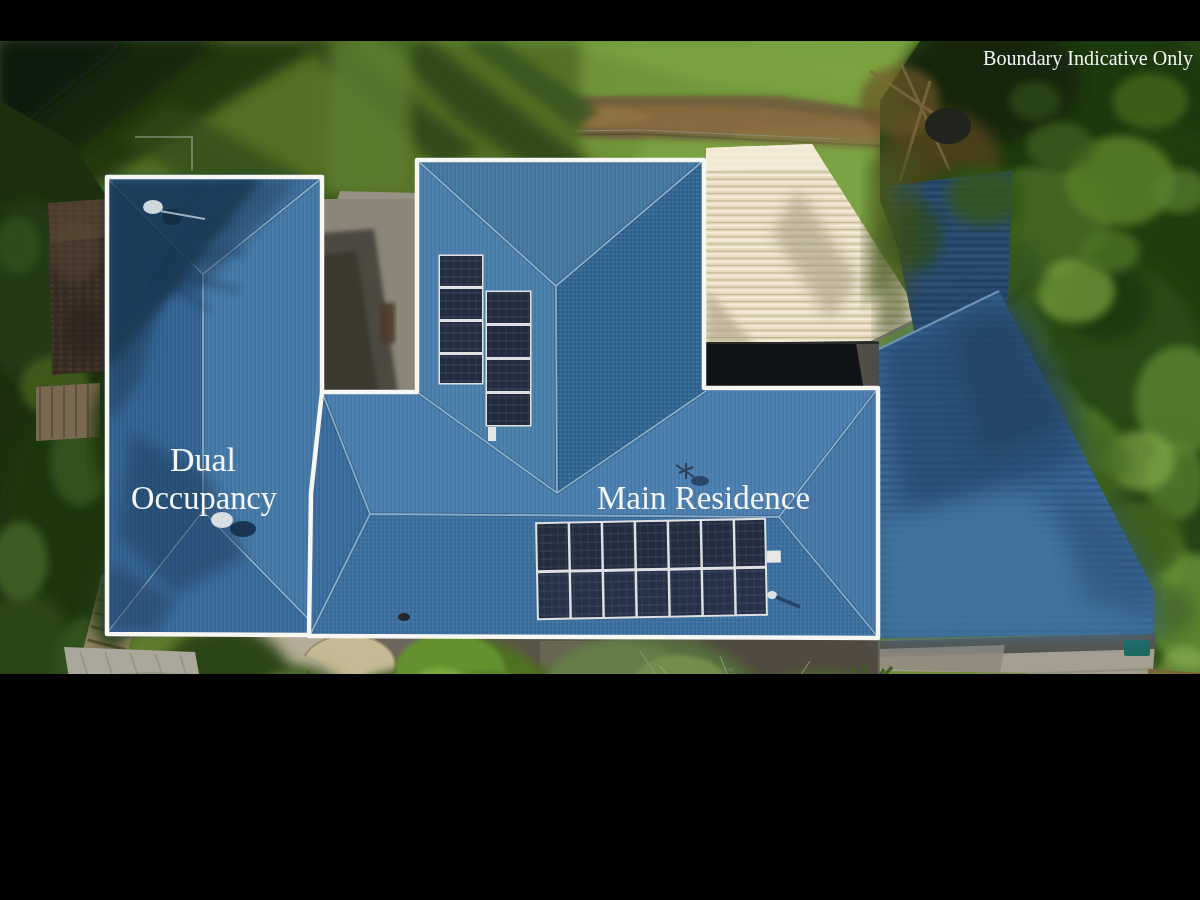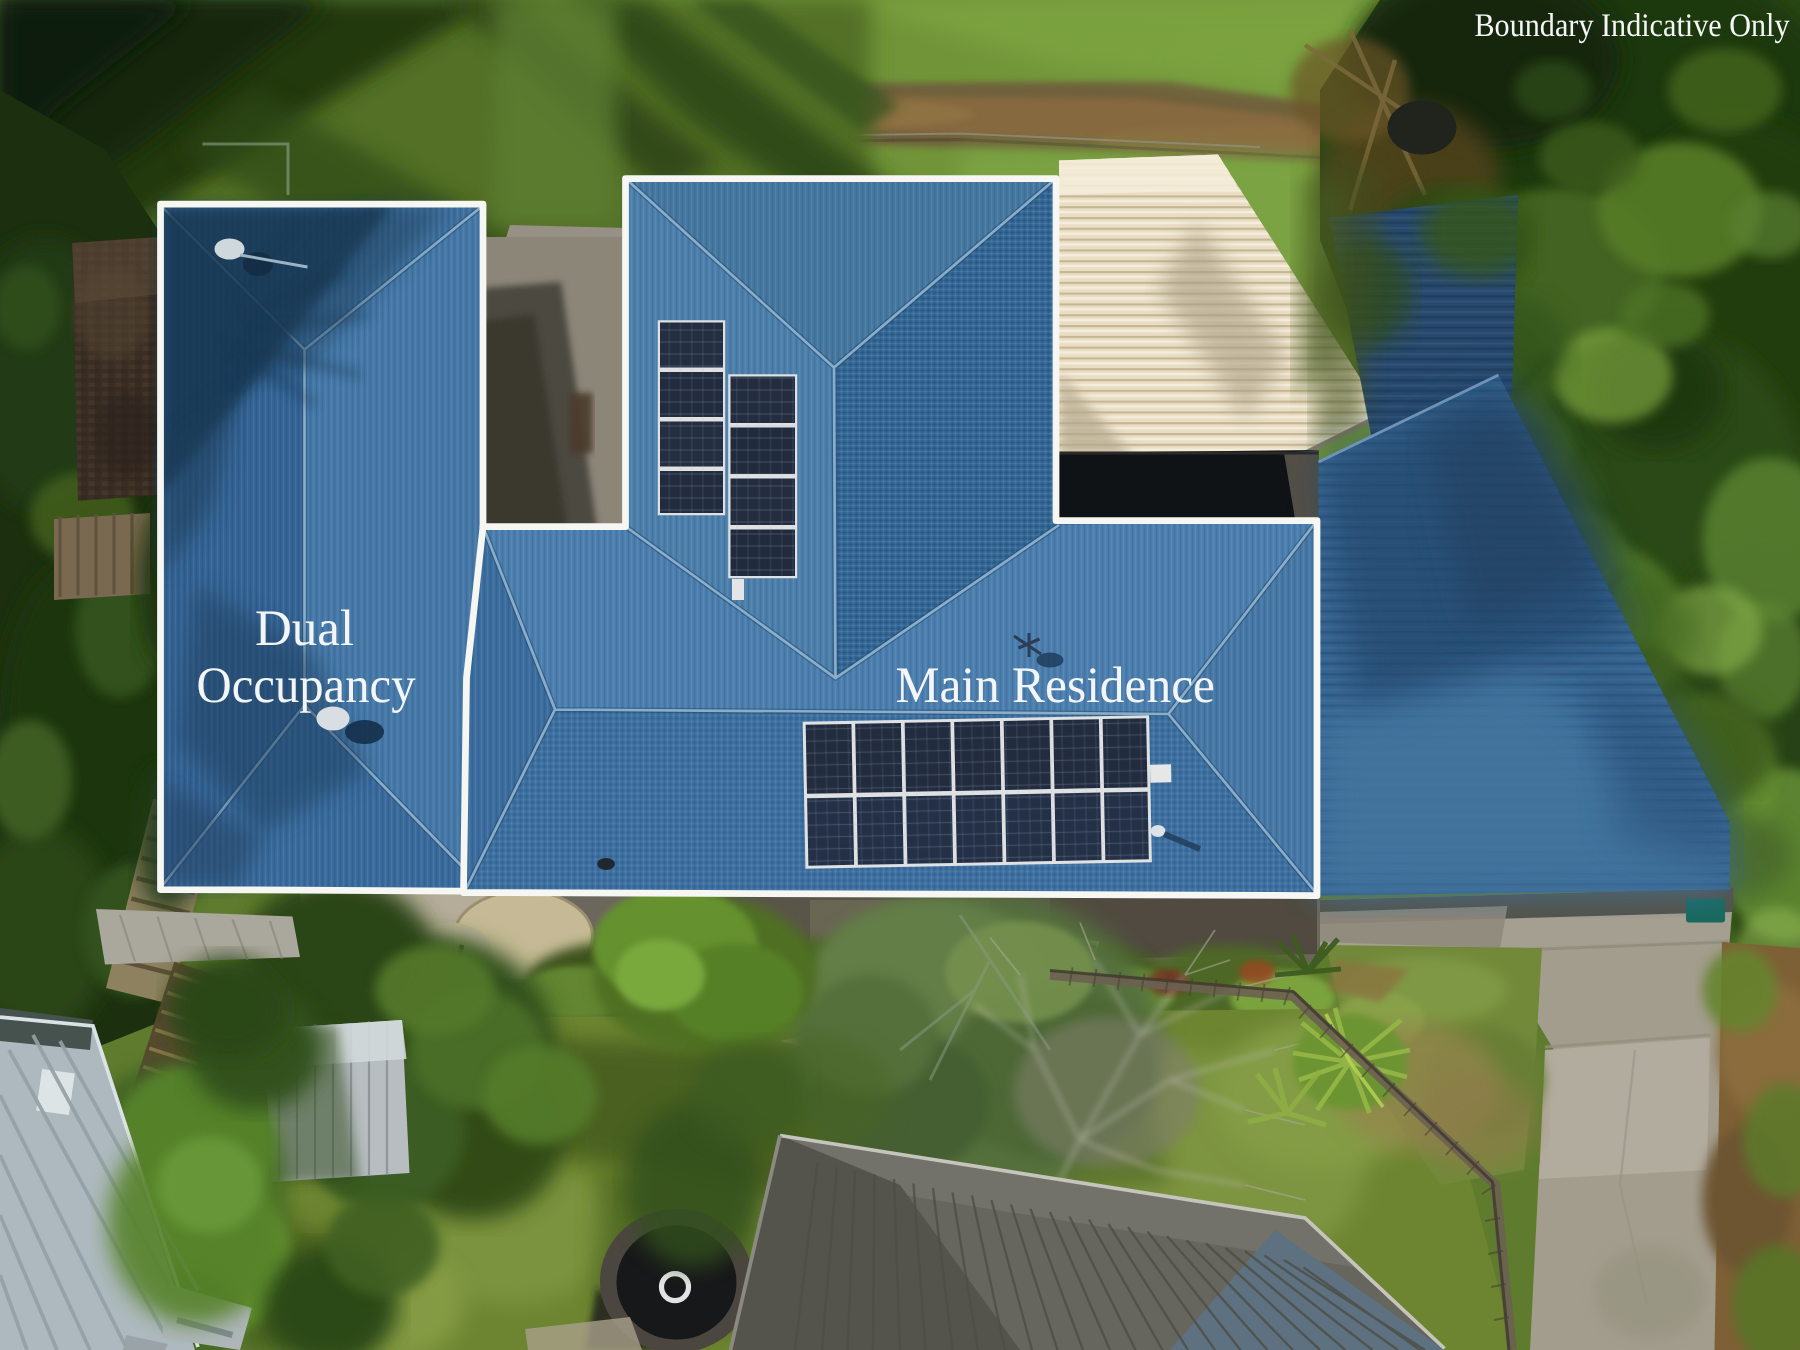--- a/index.html
+++ b/index.html
@@ -1,16 +1,16 @@
 <!DOCTYPE html>
 <html><head>
 <meta charset="utf-8">
 <style>
   html,body{margin:0;padding:0;background:#000;}
-  .wrap{width:1200px;height:900px;overflow:hidden;position:relative;}
+  .wrap{width:1200px;height:633px;overflow:hidden;position:relative;margin-top:41px;}
   svg{display:block;}
   .lbl{font-family:"Liberation Serif", serif;fill:#f3f5f6;}
 </style>
 </head>
 <body>
 <div class="wrap">
 <svg width="1200" height="900" viewBox="0 0 1200 900">
 <defs>
   <linearGradient id="grassTop" x1="0" y1="0" x2="1" y2="0">
     <stop offset="0" stop-color="#4c6a24"></stop>

